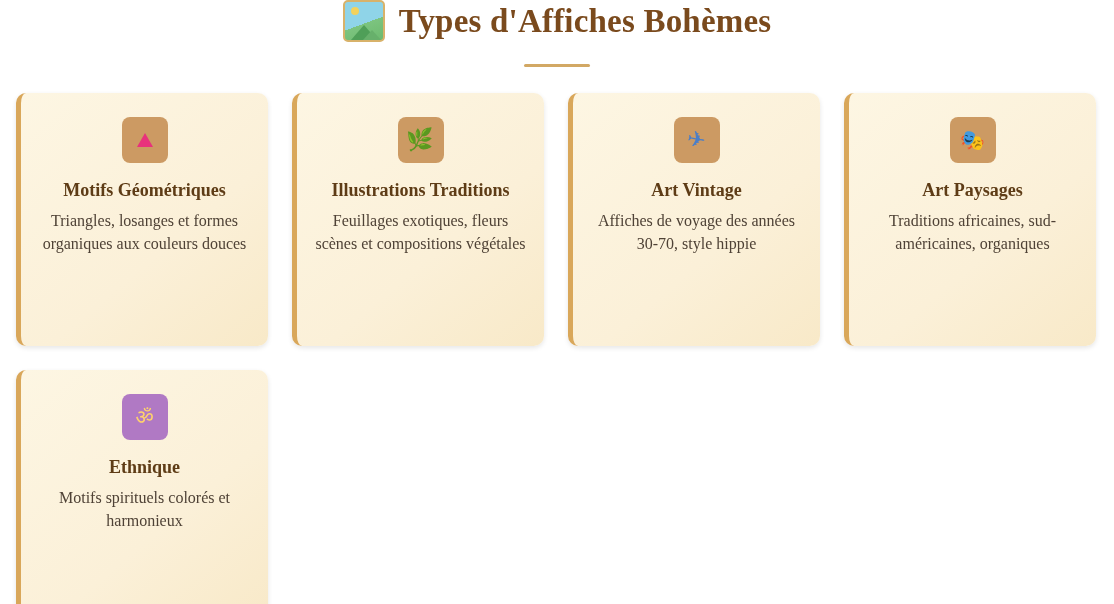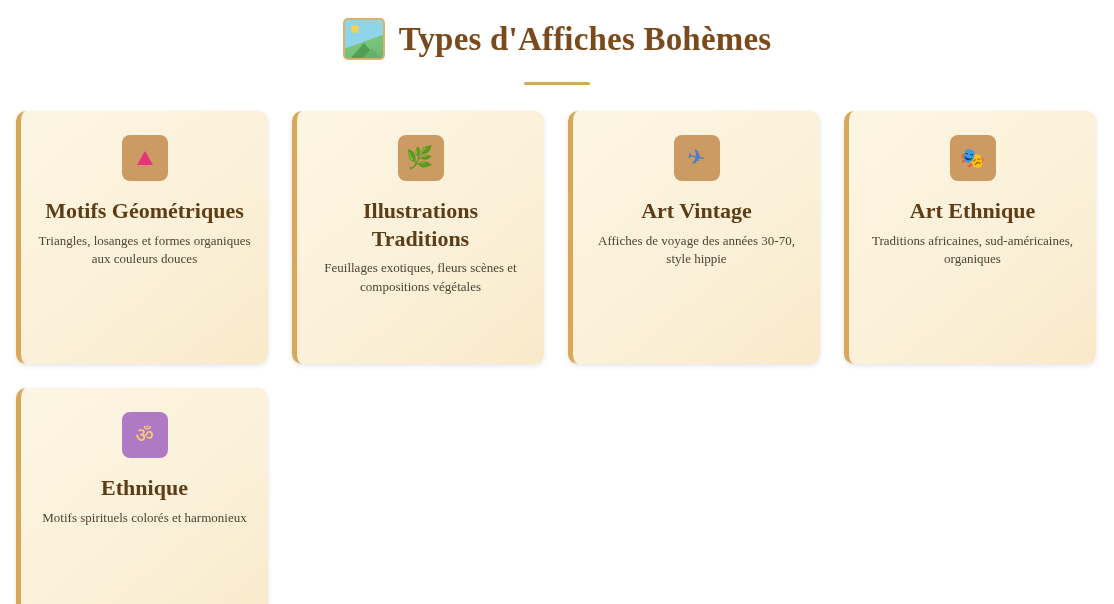--- a/index.html
+++ b/index.html
@@ -13,21 +13,20 @@
     font-family: "Liberation Serif", serif;
     overflow: hidden;
   }
   .page {
     width: 1114px;
     height: 604px;
     position: relative;
     box-sizing: border-box;
   }
   .header {
-    padding-top: 18px;
     text-align: center;
   }
   .title-row {
     display: flex;
     align-items: center;
     justify-content: center;
     gap: 14px;
   }
   .title-icon {
     width: 38px;
@@ -149,30 +148,30 @@
     transform: rotate(10deg);
   }
   .glyph-masks {
     font-size: 20px;
   }
   .glyph-om {
     color: #ffd36b;
     font-size: 20px;
   }
   .card-title {
-    font-size: 22px;
+    font-size: 18px;
     font-weight: bold;
     color: #5e3c16;
     line-height: 1.25;
     margin-bottom: 7px;
     font-family: "Liberation Serif", serif;
     text-align: center;
   }
   .card-desc {
-    font-size: 13px;
+    font-size: 16px;
     color: #4f4236;
     line-height: 1.45;
     font-family: "Liberation Serif", serif;
   }
 </style>
 </head>
 <body>
 
 <div class="page">
 
@@ -212,21 +211,21 @@
         <span class="glyph-plane">✈</span>
       </div>
       <div class="card-title">Art Vintage</div>
       <div class="card-desc">Affiches de voyage des années 30-70, style hippie</div>
     </div>
 
     <div class="card">
       <div class="card-icon icon-eth">
         <span class="glyph-masks">🎭</span>
       </div>
-      <div class="card-title">Art Ethnique</div>
+      <div class="card-title">Art Paysages</div>
       <div class="card-desc">Traditions africaines, sud-américaines, organiques</div>
     </div>
 
     <div class="card">
       <div class="card-icon icon-man">
         <span class="glyph-om">ॐ</span>
       </div>
       <div class="card-title">Ethnique</div>
       <div class="card-desc">Motifs spirituels colorés et harmonieux</div>
     </div>

